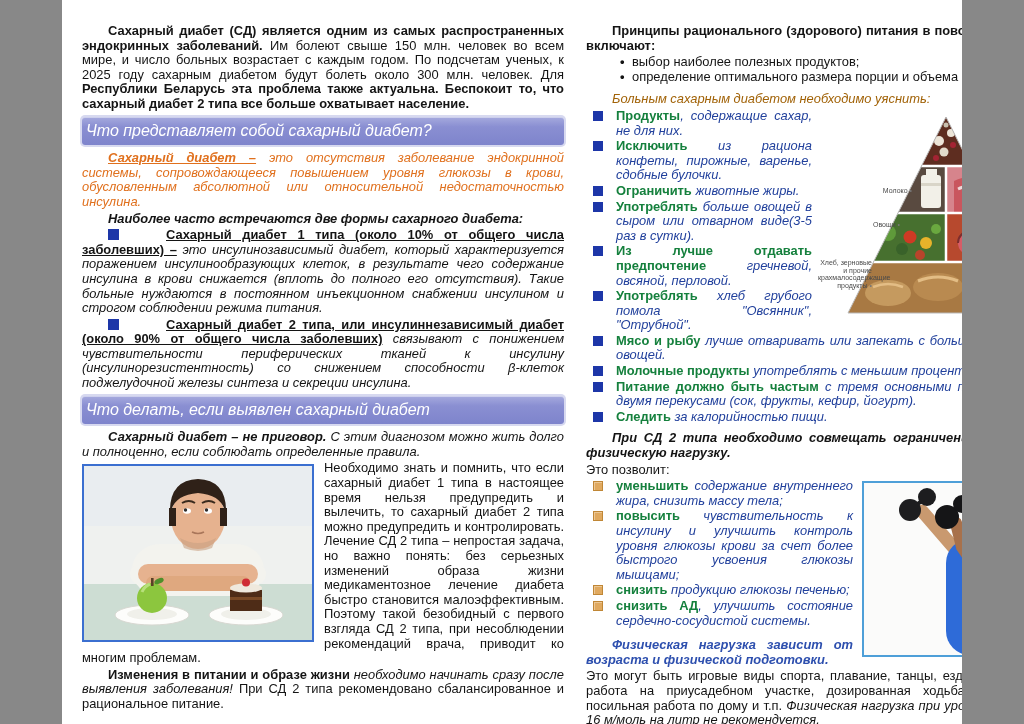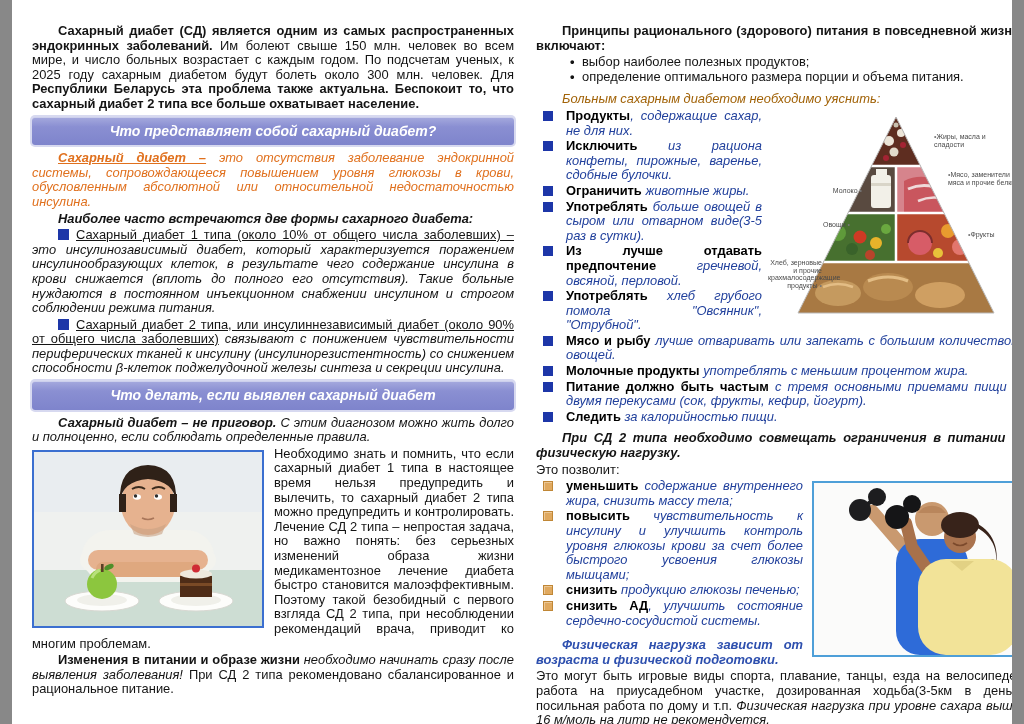--- a/index.html
+++ b/index.html
@@ -1,56 +1,56 @@
 <!DOCTYPE html>
 <html style="--c-banner_bg: #8a8fd2; --c-banner_text: #ffffff; --c-orange: #e0701d; --c-blue_text: #21409c; --c-blue_bullet: #1d36a8; --c-tan_bullet: #e0a95f; --c-photo_border1: #3b6fd0; --c-photo_border2: #4e9fd8;"><head>
 <meta charset="utf-8">
 <style>
   html,body { margin:0; padding:0; background:#888; }
   .page {
-    position:relative; width:1000px; height:724px; margin:0 auto;
+    position:relative; width:900px; height:724px; margin:0 auto;
     background:#ffffff; overflow:hidden;
     font-family:"Liberation Sans", sans-serif;
     font-size:12.9px; line-height:14.6px; color:#141414;
   }
   .col { position:absolute; top:24px; }
   .col-left  { left:20px;  width:482px; }
   .col-right { left:524px; width:484px; }
 
   .p { margin:0 0 2px 0; text-align:justify; }
   .ind { text-indent:26px; }
   .bi { font-weight:bold; font-style:italic; }
 
   .banner {
     margin:5px 0 6px 0; padding:7px 4px;
-    text-align:center; font-size:14px; font-weight:bold; font-style:italic;
+    text-align:left; font-size:16px; font-weight:normal; font-style:italic;
     color:var(--c-banner_text,#ffffff);
     background:linear-gradient(180deg,#a6aade 0%, var(--c-banner_bg,#8a8fd2) 35%, #7e84cc 100%);
     border-radius:3px;
     box-shadow:0 0 0 2px rgba(140,145,212,.35), inset 0 1px 0 rgba(255,255,255,.45);
     text-indent:0;
   }
 
   .orange { color:var(--c-orange,#e0701d); font-style:italic; }
   .orange .lead { font-weight:bold; text-decoration:underline; font-style:italic; }
 
   .sq {
     display:inline-block; width:11px; height:11px; margin-right:7px;
     background:var(--c-blue_bullet,#1d36a8); vertical-align:-1px;
   }
-  .ulh { font-weight:normal; text-decoration:underline; }
+  .ulh { font-weight:bold; text-decoration:underline;margin-left:40px; }
 
   
   .li { position:relative; padding-left:30px; text-align:justify; margin:0 0 1px 0; }
   .li .sqa { position:absolute; left:7px; top:2px; width:10px; height:10px;
              background:var(--c-blue_bullet,#1d36a8); }
   .li .tan { background:var(--c-tan_bullet,#e0a95f);
              box-shadow:inset 0 0 0 1px #c08736, inset 2px 2px 0 rgba(255,255,255,.35); }
   .bluetext { color:var(--c-blue_text,#21409c); }
-  .bluetext b { color:#000000; }
+  .bluetext b { color:#15803d; }
   .bluetext i { font-style:italic; }
 
   .dot-li { position:relative; padding-left:46px; text-align:left; margin:0; }
   .dot-li .dot { position:absolute; left:34px; top:0; }
   .dot-li .dot::before { content:"\2022"; font-weight:bold; }
 
   .uyin { text-indent:26px; color:#a16207; font-style:italic; margin:8px 0 2px 0; }
   .bluelead { color:#2d4fae; font-weight:bold; font-style:italic; text-indent:26px; }
 
   

